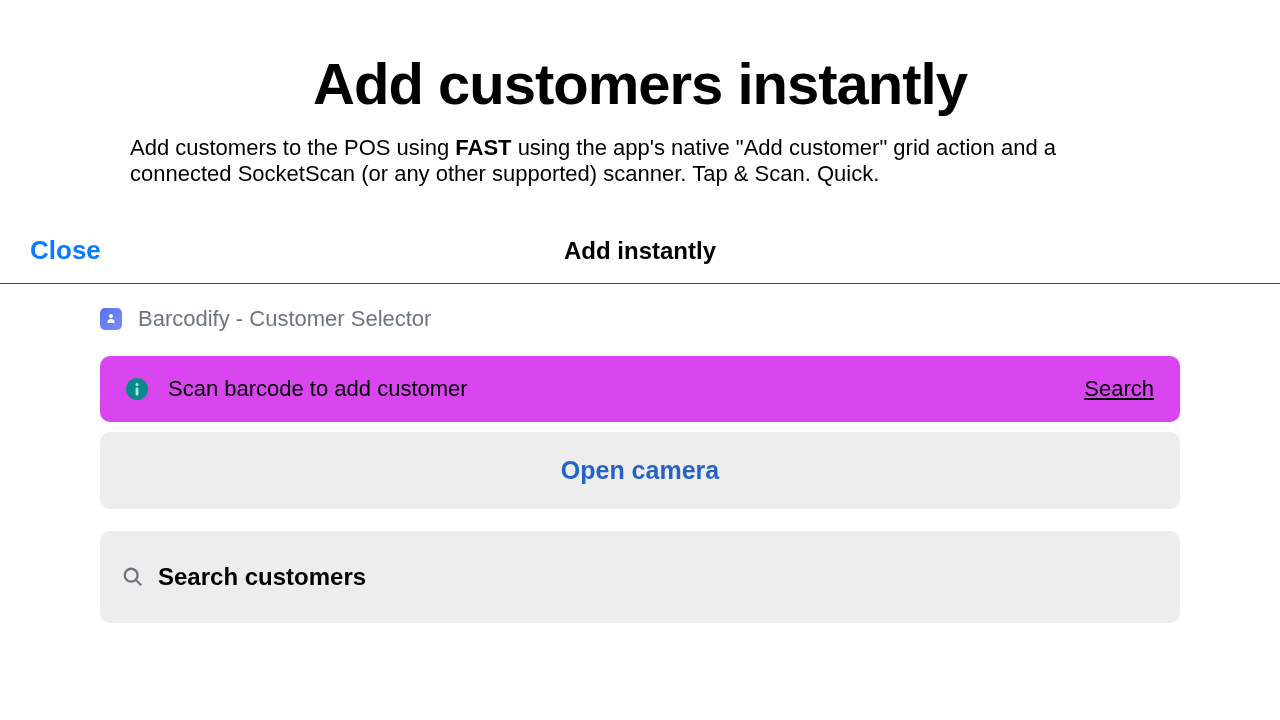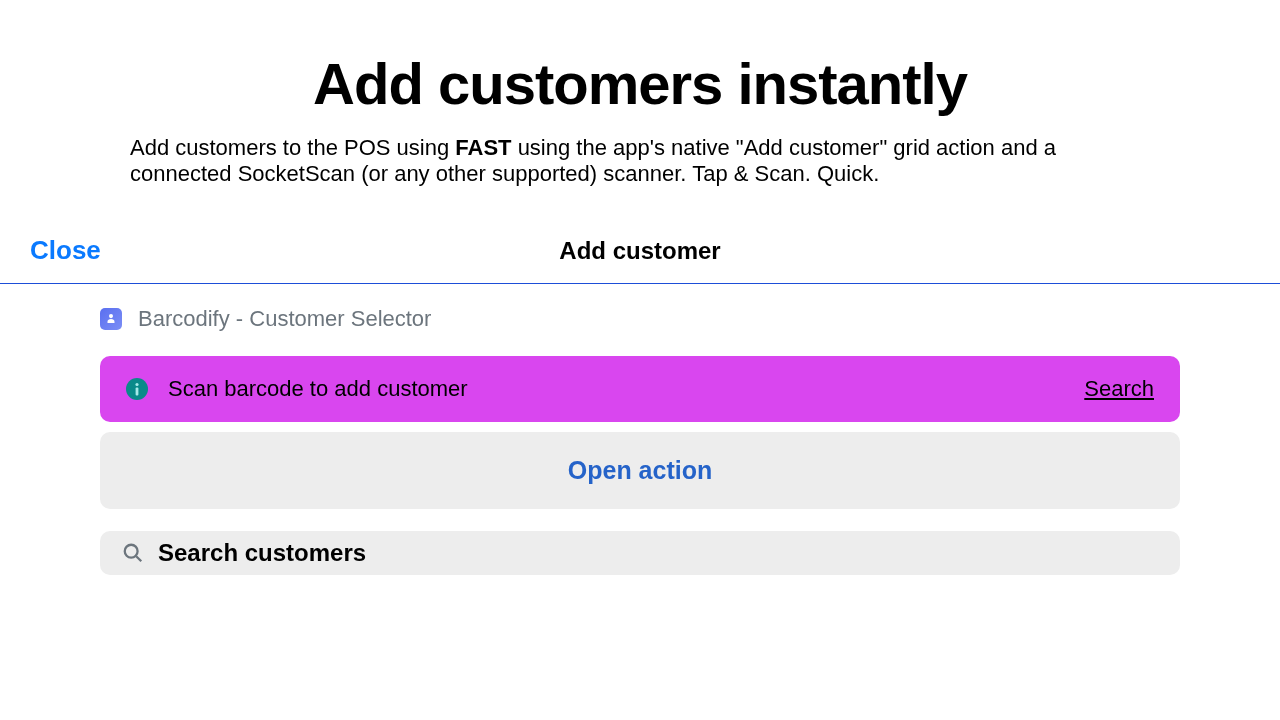--- a/index.html
+++ b/index.html
@@ -157,21 +157,21 @@
     
     .action-button-label {
       font-size: 25px;
       font-weight: 700;
       color: #2563c9;
     }
     
     .search-bar {
       background: #ededed;
       border-radius: 10px;
-      padding: 8px 22px;
+      padding: 32px 22px;
       display: flex;
       align-items: center;
       gap: 14px;
     }
     
     .search-icon {
       width: 22px;
       height: 22px;
       flex-shrink: 0;
     }
@@ -204,21 +204,21 @@
 
 <div class="hero">
   <h1 class="hero-title">Add customers instantly</h1>
   <p class="hero-subtitle">
     <span>Add customers to the POS using </span><span class="fast">FAST</span><span> using the app's native "Add customer" grid action and a connected SocketScan (or any other supported) scanner. Tap &amp; Scan. Quick.</span>
   </p>
 </div>
 
 <div class="modal-header">
   <span class="close-btn">Close</span>
-  <span class="modal-title">Add customer</span>
+  <span class="modal-title">Add instantly</span>
 </div>
 
 <div class="content">
 
   <div class="app-label">
     <div class="app-icon">
       <svg viewBox="0 0 24 24">
         <circle cx="12" cy="7" r="3.5"></circle>
         <path d="M12 12c-3.5 0-6 2-6 4.5V19h12v-2.5c0-2.5-2.5-4.5-6-4.5z"></path>
       </svg>
@@ -233,21 +233,21 @@
           <circle cx="5" cy="2.5" r="1.6"></circle>
           <rect x="3.6" y="5.5" width="2.8" height="8" rx="1"></rect>
         </svg>
       </div>
       <span class="info-text">Scan barcode to add customer</span>
     </div>
     <span class="dismiss-link">Search</span>
   </div>
 
   <div class="action-button">
-    <span class="action-button-label">Open action</span>
+    <span class="action-button-label">Open camera</span>
   </div>
 
   <div class="search-bar">
     <div class="search-icon">
       <svg viewBox="0 0 24 24">
         <circle cx="10" cy="10" r="7"></circle>
         <line x1="15.5" y1="15.5" x2="21" y2="21"></line>
       </svg>
     </div>
     <input class="search-input" type="text" placeholder="Search customers" style="">

